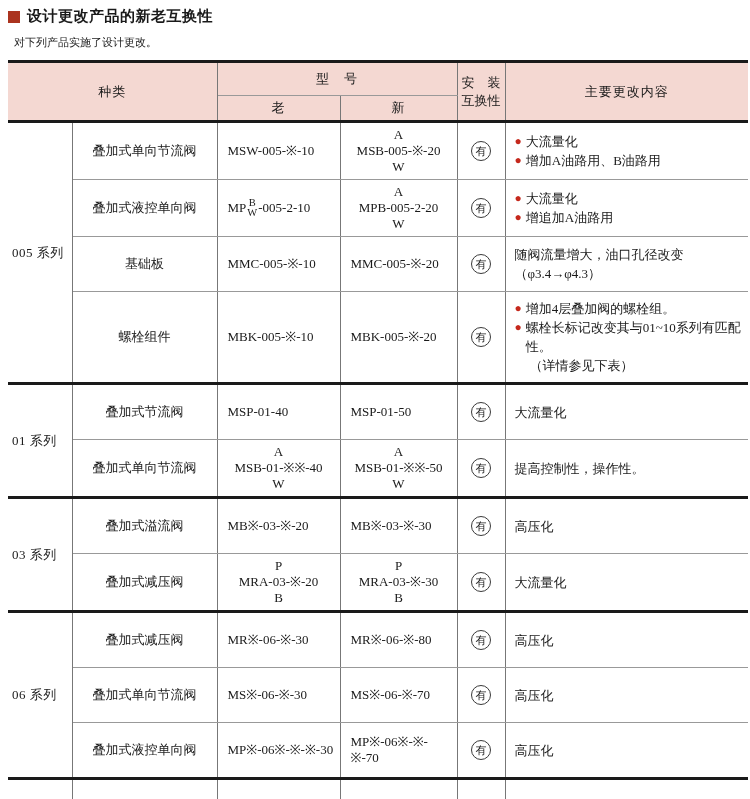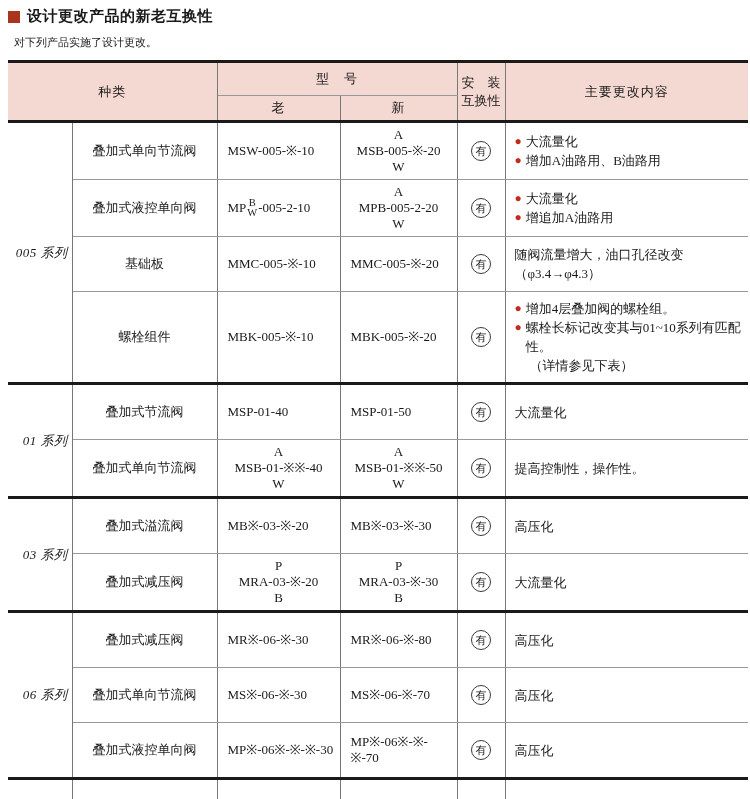--- a/index.html
+++ b/index.html
@@ -48,21 +48,21 @@
   }
   th.hdr-tall{height:28px;}
   th.hdr-sub{height:20px;}
   th.hdr-bb,th.hdr-sub{border-bottom:3px solid #1a1a1a;}
   th.hdr-model{border-bottom:1px solid #999;}
   th.hdr-install{line-height:18px;letter-spacing:0;margin-top:16px;}
 
   tbody td{height:40px;}
   tbody tr.group-start td{border-top:3px solid #1a1a1a;}
 
-  td.series{text-align:right;letter-spacing:0.5px;font-style:italic;}
+  td.series{text-align:left;letter-spacing:0.5px;}
   td.product{text-align:center;}
   td.model{padding:4px 4px 4px 10px;line-height:16px;}
   td.model.center{text-align:center;padding-left:4px;}
   td.model .mline{line-height:16px;}
   .minline{display:flex;align-items:center;}
   .mstack{
     display:inline-flex;flex-direction:column;align-items:center;
     font-size:10.5px;line-height:10.5px;margin:0 1px;
   }
   td.install{text-align:center;padding:2px 0;}

